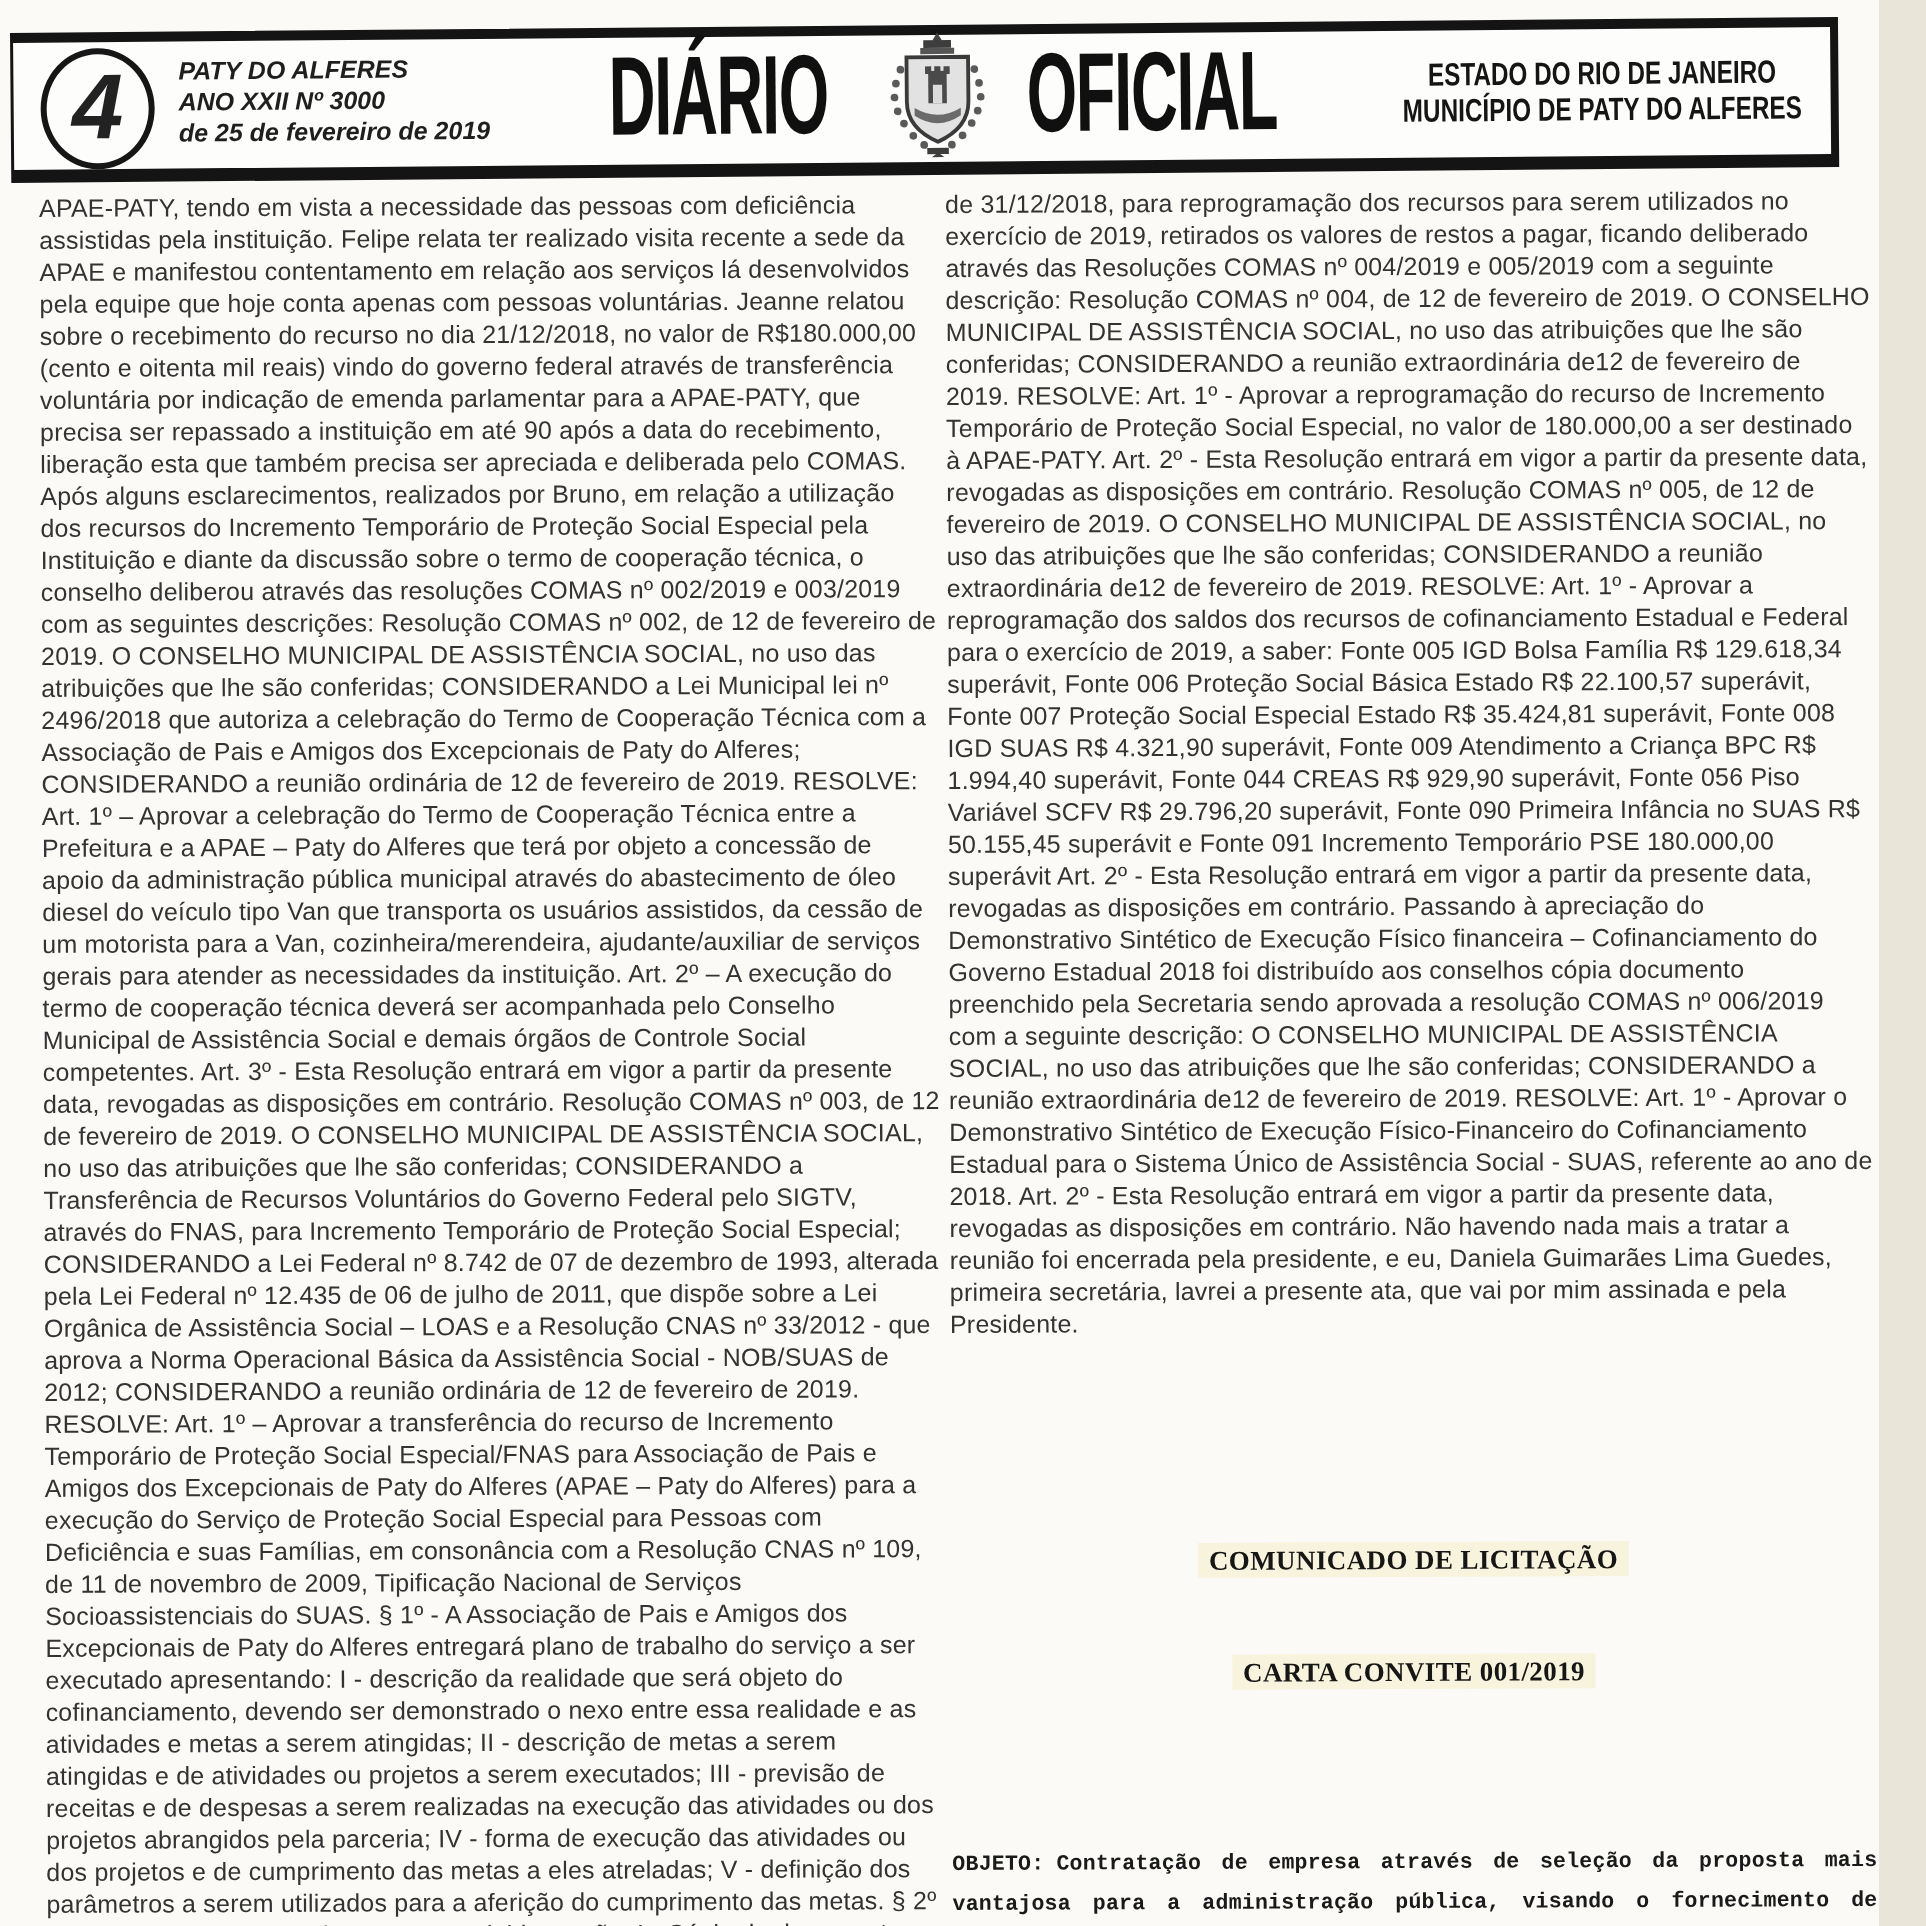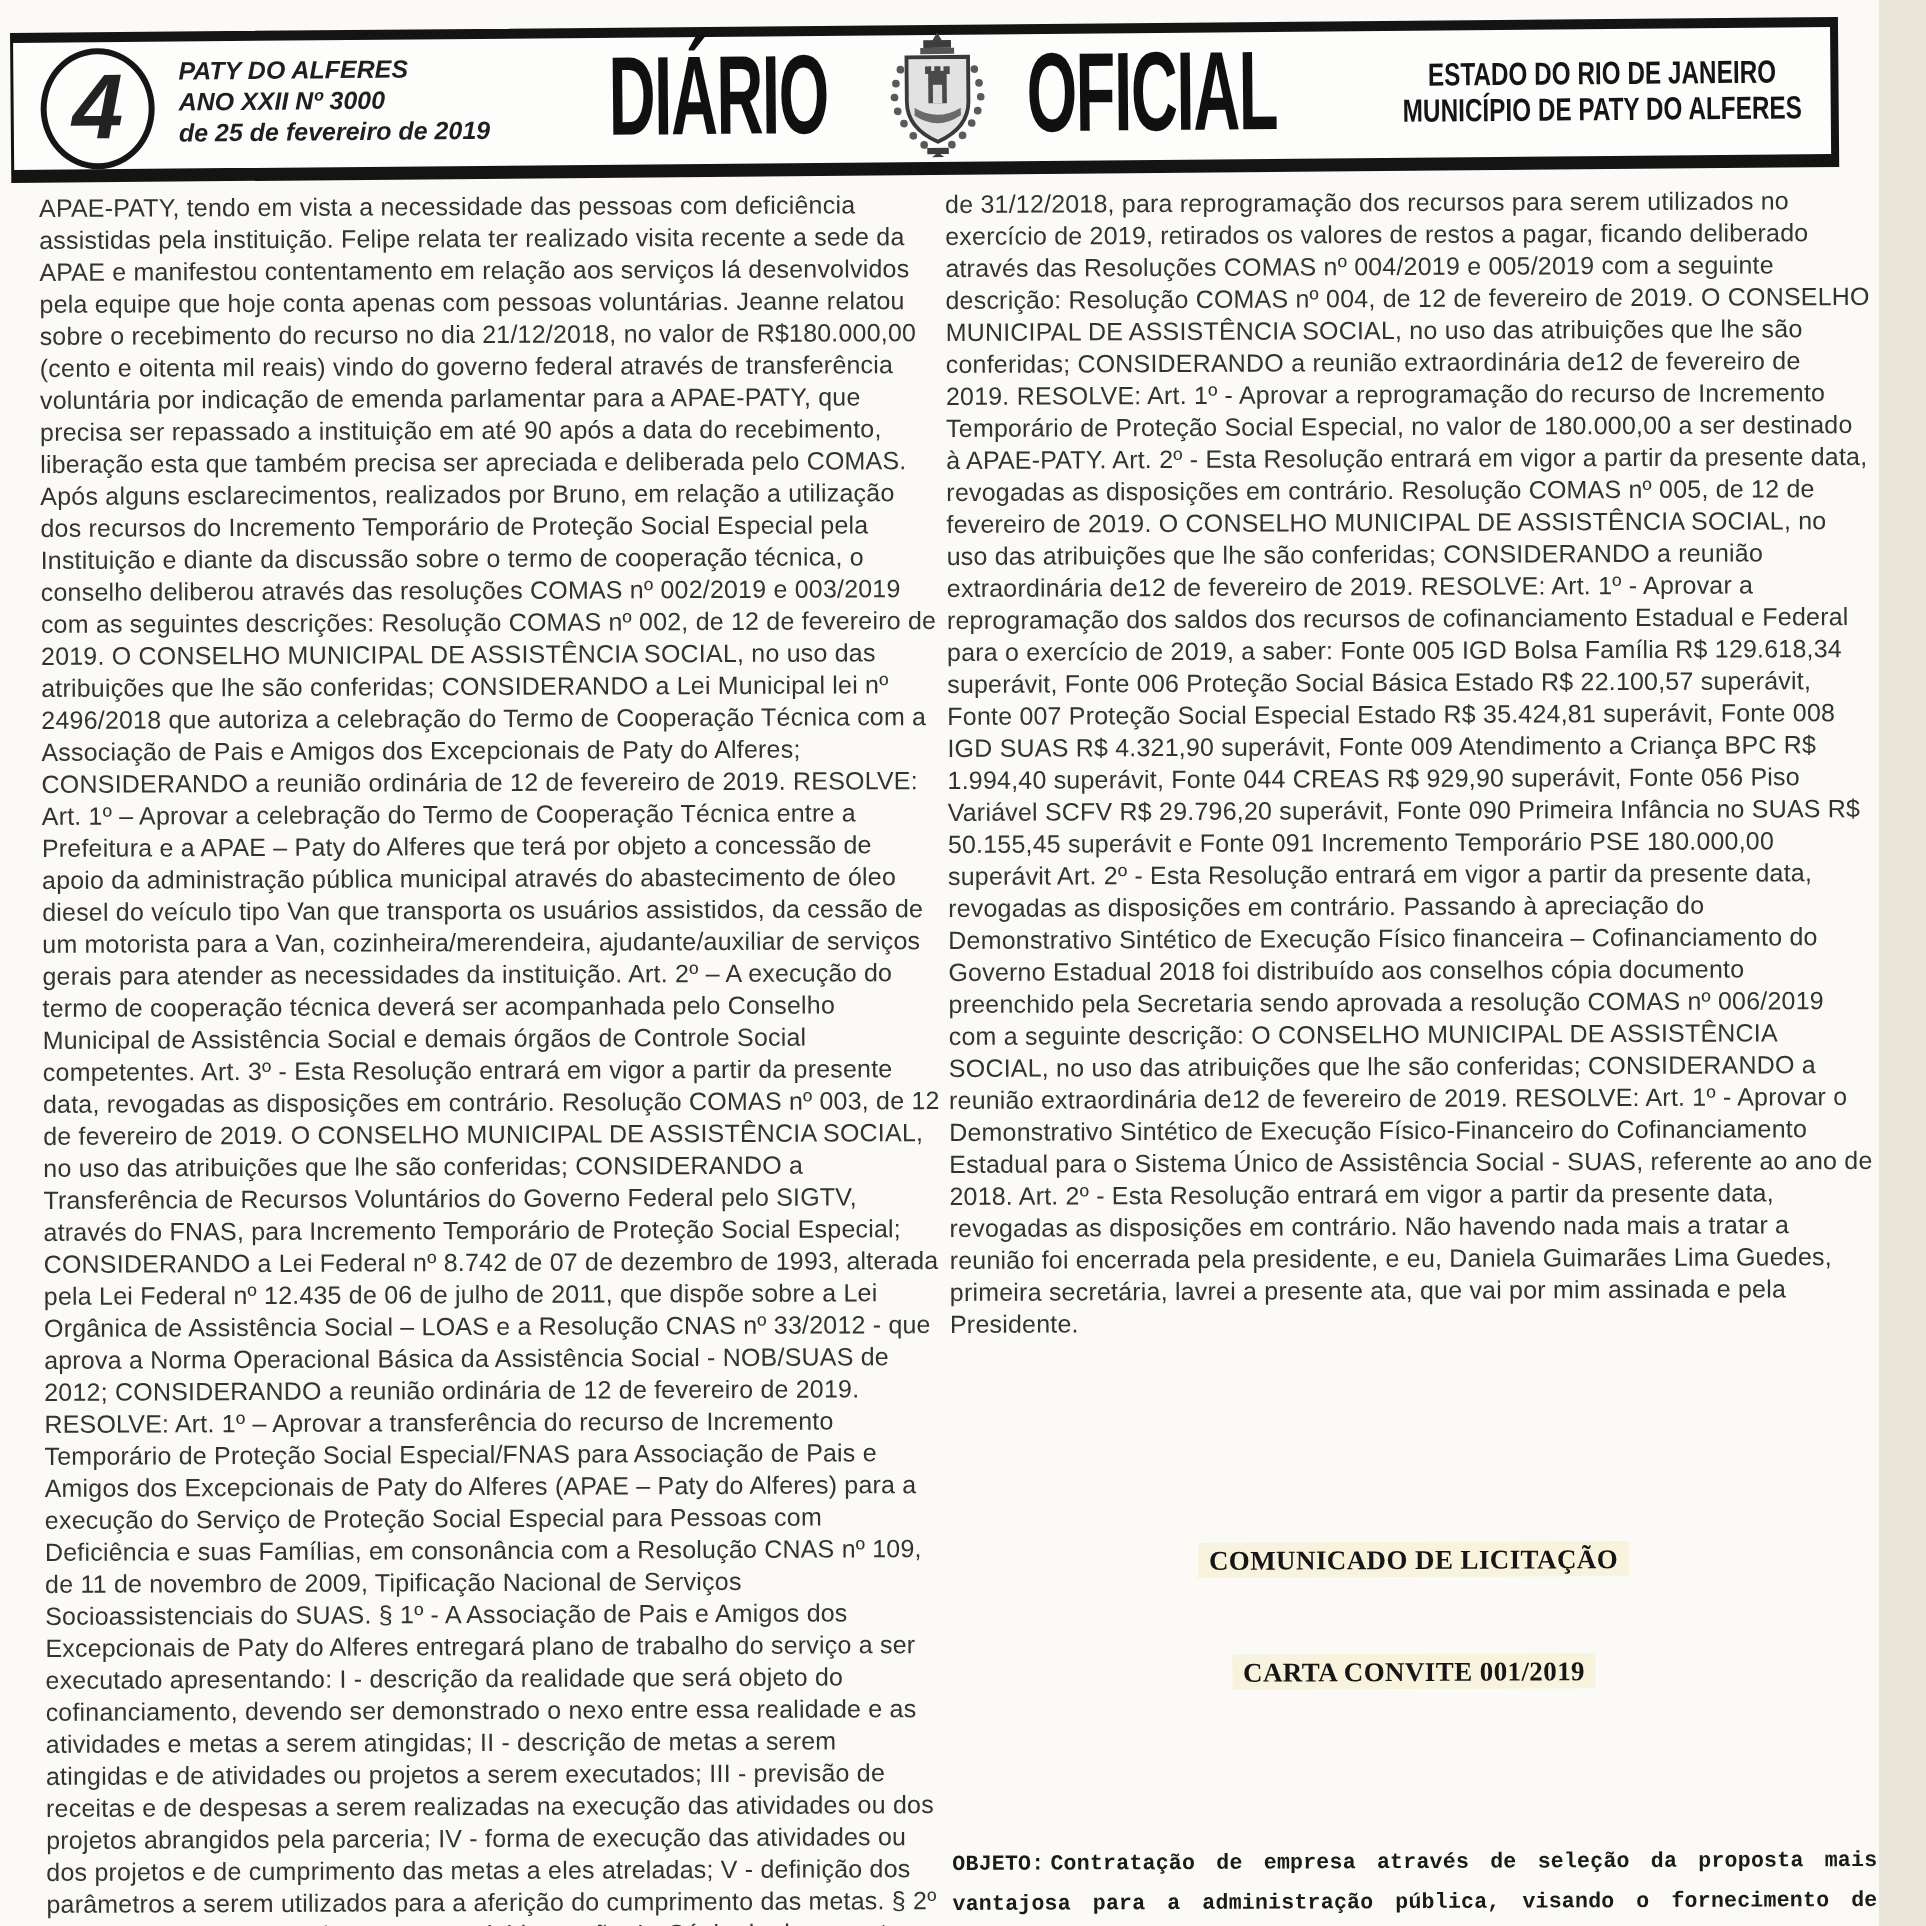--- a/index.html
+++ b/index.html
@@ -84,21 +84,21 @@
     display: inline-block; background: rgba(243, 235, 186, 0.45); padding: 1.5px 10.8px;
   }
   .lic-h1 { top: 1356px; }
   .lic-h2 { top: 1468px; }
   .objeto-par {
     position: absolute; top: 1656px; width: 925px;
     font-family: "Liberation Mono", monospace;
     font-weight: bold; font-size: 21.6px; line-height: 40px; color: #1a1a1a;
     text-align: justify;
   }
-  .objeto-par .lbl { margin-right: 6px; }
+  .objeto-par .lbl { margin-right: 12px; }
 </style>
 </head>
 <body>
 
 <div class="scan-edge"></div>
 
 <div class="header-box">
 
   <div class="badge-ellipse">
     <span class="badge-number">4</span>

